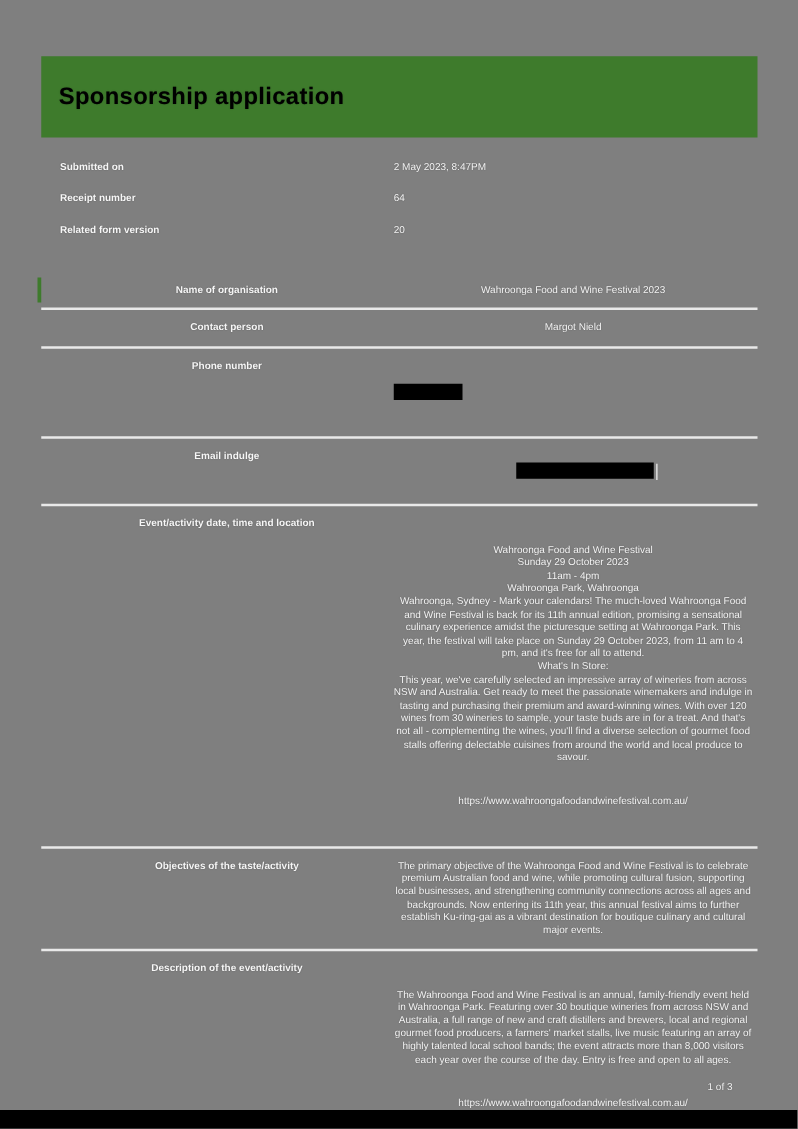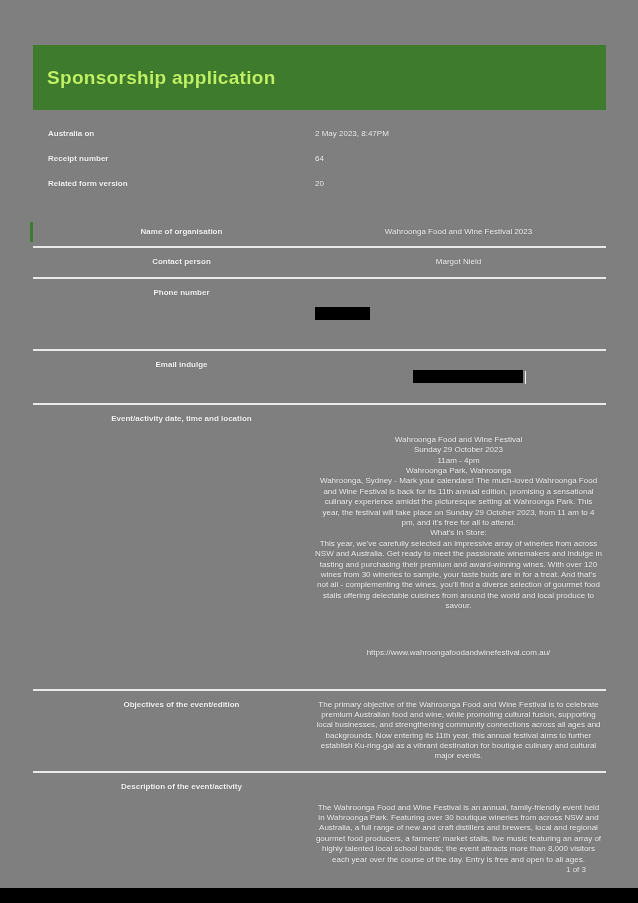--- a/index.html
+++ b/index.html
@@ -11,21 +11,21 @@
     overflow:hidden;
   }
   .canvas { position:absolute; inset:0; background:#7f7f7f; }
   .content { position:absolute; left:33px; top:45px; width:573px; }
 
   .header {
     height:65px; background:#3e7b2c;
     display:flex; align-items:center; padding-left:14px; box-sizing:border-box;
   }
   .title {
-    color:#bef264; font-size:19px; font-weight:bold; letter-spacing:0.3px;
+    color:#000000; font-size:19px; font-weight:bold; letter-spacing:0.3px;
     text-shadow:0 0 1px rgba(0,0,0,0.35);
   }
 
   .meta { margin-top:12px; }
   .meta-row { display:flex; align-items:center; height:25px; padding-left:15px; }
 
   .label {
     width:267px; flex-shrink:0;
     color:#f7f7f7; font-size:8px; font-weight:bold; line-height:1.3;
     text-shadow:0 0 1px rgba(0,0,0,0.4);
@@ -46,21 +46,21 @@
   }
 
   .redaction { background:#000; height:13px; margin-top:-2px; }
   .redaction-phone { width:55px; }
   .redaction-email { width:110px; display:inline-block; vertical-align:middle; }
   .cursor-artifact {
     display:inline-block; width:1px; height:13px; background:#f2f2f2;
     margin-left:2px; vertical-align:middle;
   }
 
-  .linkline { margin-top:16px; }
+  .linkline { margin-top:4px; }
 
   .page-indicator {
     position:absolute; top:865px; right:52px;
     color:#f2f2f2; font-size:8px;
     text-shadow:0 0 1px rgba(0,0,0,0.4);
   }
   .bottom-bar {
     position:absolute; left:0; bottom:0; width:638px; height:15px; background:#000;
   }
 </style>
@@ -72,21 +72,21 @@
   <div class="accent-bar"></div>
 
   <div class="content">
 
     <div class="header">
       <div class="title">Sponsorship application</div>
     </div>
 
     <div class="meta">
       <div class="meta-row">
-        <div class="label">Australia on</div>
+        <div class="label">Submitted on</div>
         <div class="value">2 May 2023, 8:47PM</div>
       </div>
       <div class="meta-row">
         <div class="label">Receipt number</div>
         <div class="value">64</div>
       </div>
       <div class="meta-row">
         <div class="label">Related form version</div>
         <div class="value">20</div>
       </div>
@@ -131,21 +131,21 @@
 Wahroonga Park, Wahroonga
 Wahroonga, Sydney - Mark your calendars! The much-loved Wahroonga Food and Wine Festival is back for its 11th annual edition, promising a sensational culinary experience amidst the picturesque setting at Wahroonga Park. This year, the festival will take place on Sunday 29 October 2023, from 11 am to 4 pm, and it's free for all to attend.
 What's In Store:
 This year, we've carefully selected an impressive array of wineries from across NSW and Australia. Get ready to meet the passionate winemakers and indulge in tasting and purchasing their premium and award-winning wines. With over 120 wines from 30 wineries to sample, your taste buds are in for a treat. And that's not all - complementing the wines, you'll find a diverse selection of gourmet food stalls offering delectable cuisines from around the world and local produce to savour.</div>
           <div class="linkline">https://www.wahroongafoodandwinefestival.com.au/</div>
         </div>
       </div>
       <div class="divider"></div>
 
       <div class="frow">
-        <div class="label">Objectives of the event/edition</div>
+        <div class="label">Objectives of the taste/activity</div>
         <div class="value">The primary objective of the Wahroonga Food and Wine Festival is to celebrate premium Australian food and wine, while promoting cultural fusion, supporting local businesses, and strengthening community connections across all ages and backgrounds. Now entering its 11th year, this annual festival aims to further establish Ku-ring-gai as a vibrant destination for boutique culinary and cultural major events.</div>
       </div>
       <div class="divider"></div>
 
       <div class="frow">
         <div class="label">Description of the event/activity</div>
         <div class="value">
           <div>The Wahroonga Food and Wine Festival is an annual, family-friendly event held in Wahroonga Park. Featuring over 30 boutique wineries from across NSW and Australia, a full range of new and craft distillers and brewers, local and regional gourmet food producers, a farmers' market stalls, live music featuring an array of highly talented local school bands; the event attracts more than 8,000 visitors each year over the course of the day. Entry is free and open to all ages.</div>
           <div class="linkline">https://www.wahroongafoodandwinefestival.com.au/</div>
         </div>

